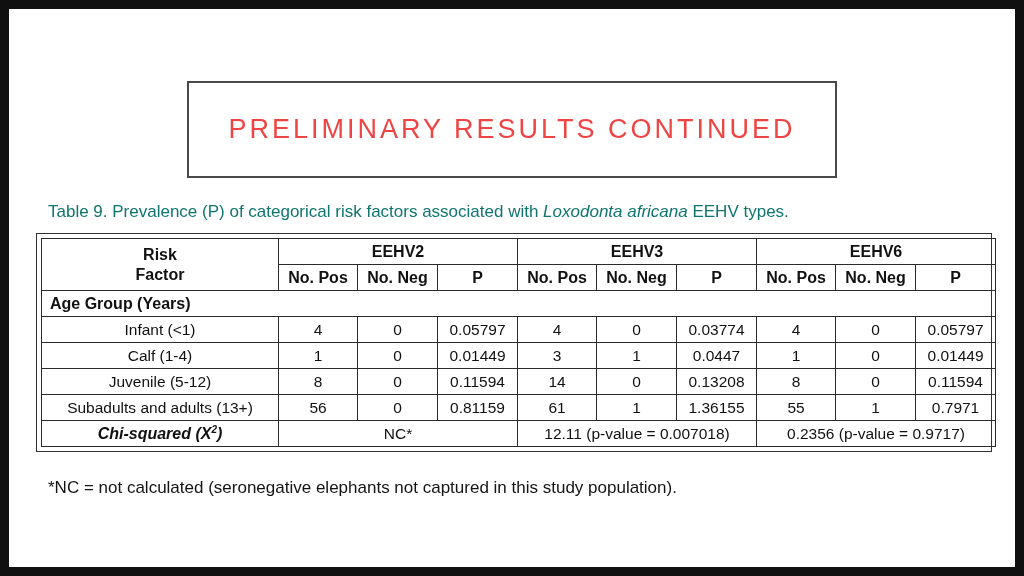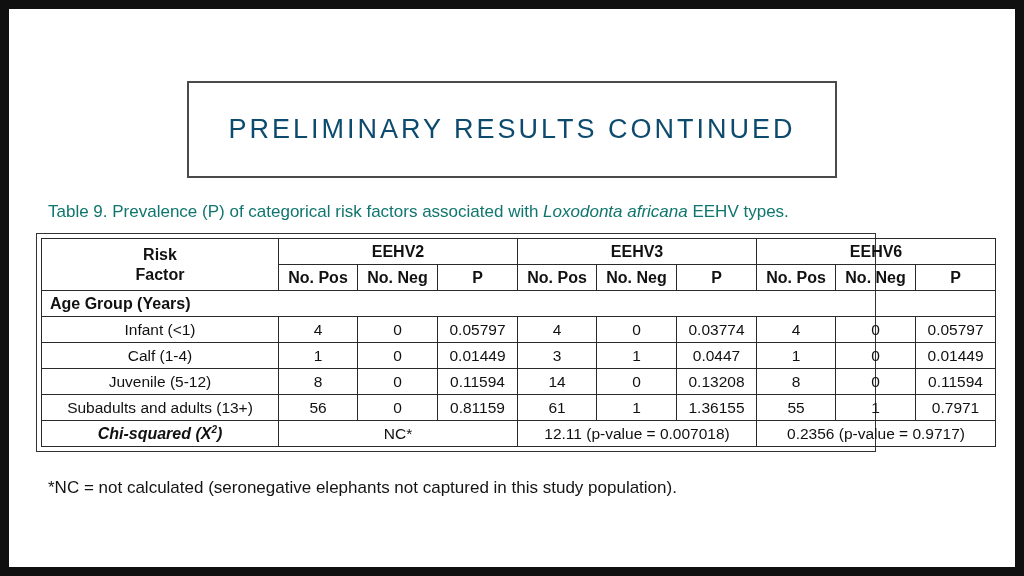--- a/index.html
+++ b/index.html
@@ -22,33 +22,33 @@
     width: 650px; height: 97px;
     border: 2px solid #4a4a4a;
     display: flex; align-items: center; justify-content: center;
     background: #fff;
   }
   .title-box h1 {
     margin: 8px;
     font-size: 27px;
     font-weight: 500;
     letter-spacing: 3px;
-    color: #0c4a6e;
+    color: #ef4444;
   }
   .caption {
     position: absolute;
     left: 39px; top: 193px;
     margin: 0;
     font-size: 17px;
     color: #0f766e;
   }
   .table-wrap {
     position: absolute;
     left: 27px; top: 224px;
-    width: 840px;
+    width: 956px;
     border: 1.5px solid #333;
     padding: 4px;
     background: #fff;
   }
   table {
     width: 100%;
     border-collapse: collapse;
     table-layout: fixed;
   }
   th, td {

